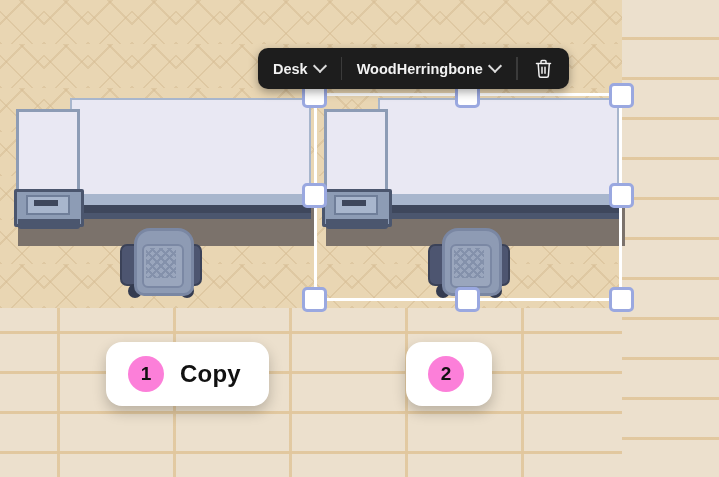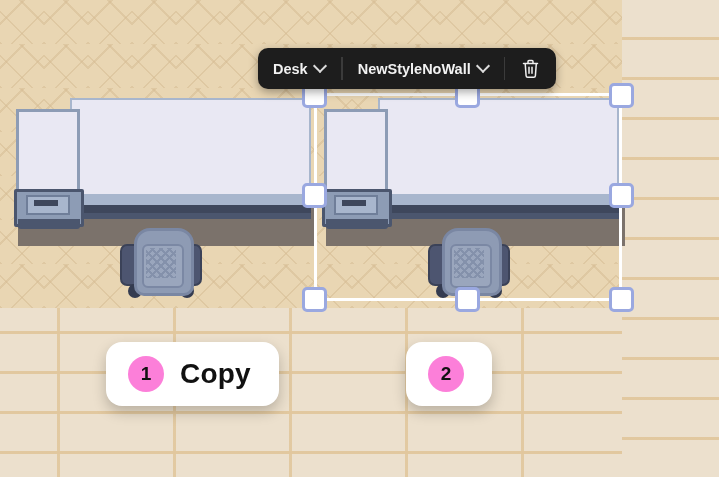--- a/index.html
+++ b/index.html
@@ -152,21 +152,21 @@
     box-shadow:0 6px 14px rgba(0,0,0,.22);
     z-index:50;
   }
   .pill .badge{
     width:36px;height:36px;border-radius:50%;
     background:#fc7fd9;
     display:flex;align-items:center;justify-content:center;
     color:#111;font-size:19px;font-weight:bold;
     flex:0 0 36px;
   }
-  .pill .plabel{color:#111;font-size:28px;font-weight:bold;letter-spacing:.2px;}
+  .pill .plabel{color:#111;font-size:24px;font-weight:bold;letter-spacing:.2px;}
 </style>
 </head>
 <body>
 
 <div id="scene">
 
   <div class="floor"></div>
 
   <div class="wall right"></div>
   <div class="wall bottom"></div>
@@ -229,25 +229,25 @@
   <div class="handle-sq" style="left:302px;top:287px;"></div>
   <div class="handle-sq" style="left:455px;top:287px;"></div>
   <div class="handle-sq" style="left:609px;top:287px;"></div>
 
   <div class="toolbar">
     <div class="tb-item">
       <span>Desk</span>
       <span class="chev"></span>
     </div>
     <div class="tb-sep"></div>
-    <div class="tb-sep"></div>
     <div class="tb-item">
-      <span>NewStyleNoWall</span>
+      <span>WoodHerringbone</span>
       <span class="chev"></span>
     </div>
+    <div class="tb-sep"></div>
     <div class="tb-sep"></div>
     <div class="tb-trash">
       <svg width="19" height="21" viewBox="0 0 19 21">
         <path d="M2.5 5.5h14M7 5.5V3.4a1 1 0 0 1 1-1h3a1 1 0 0 1 1 1v2.1M4.2 5.5l.9 12.2a1.6 1.6 0 0 0 1.6 1.5h6.1a1.6 1.6 0 0 0 1.6-1.5l.9-12.2" fill="none" stroke="#f0f0f0" stroke-width="1.5" stroke-linecap="round" stroke-linejoin="round"></path>
         <path d="M8 9.3v6M11 9.3v6" fill="none" stroke="#f0f0f0" stroke-width="1.5" stroke-linecap="round"></path>
       </svg>
     </div>
   </div>
 
   <div class="pill" style="left:106px;top:342px;">

